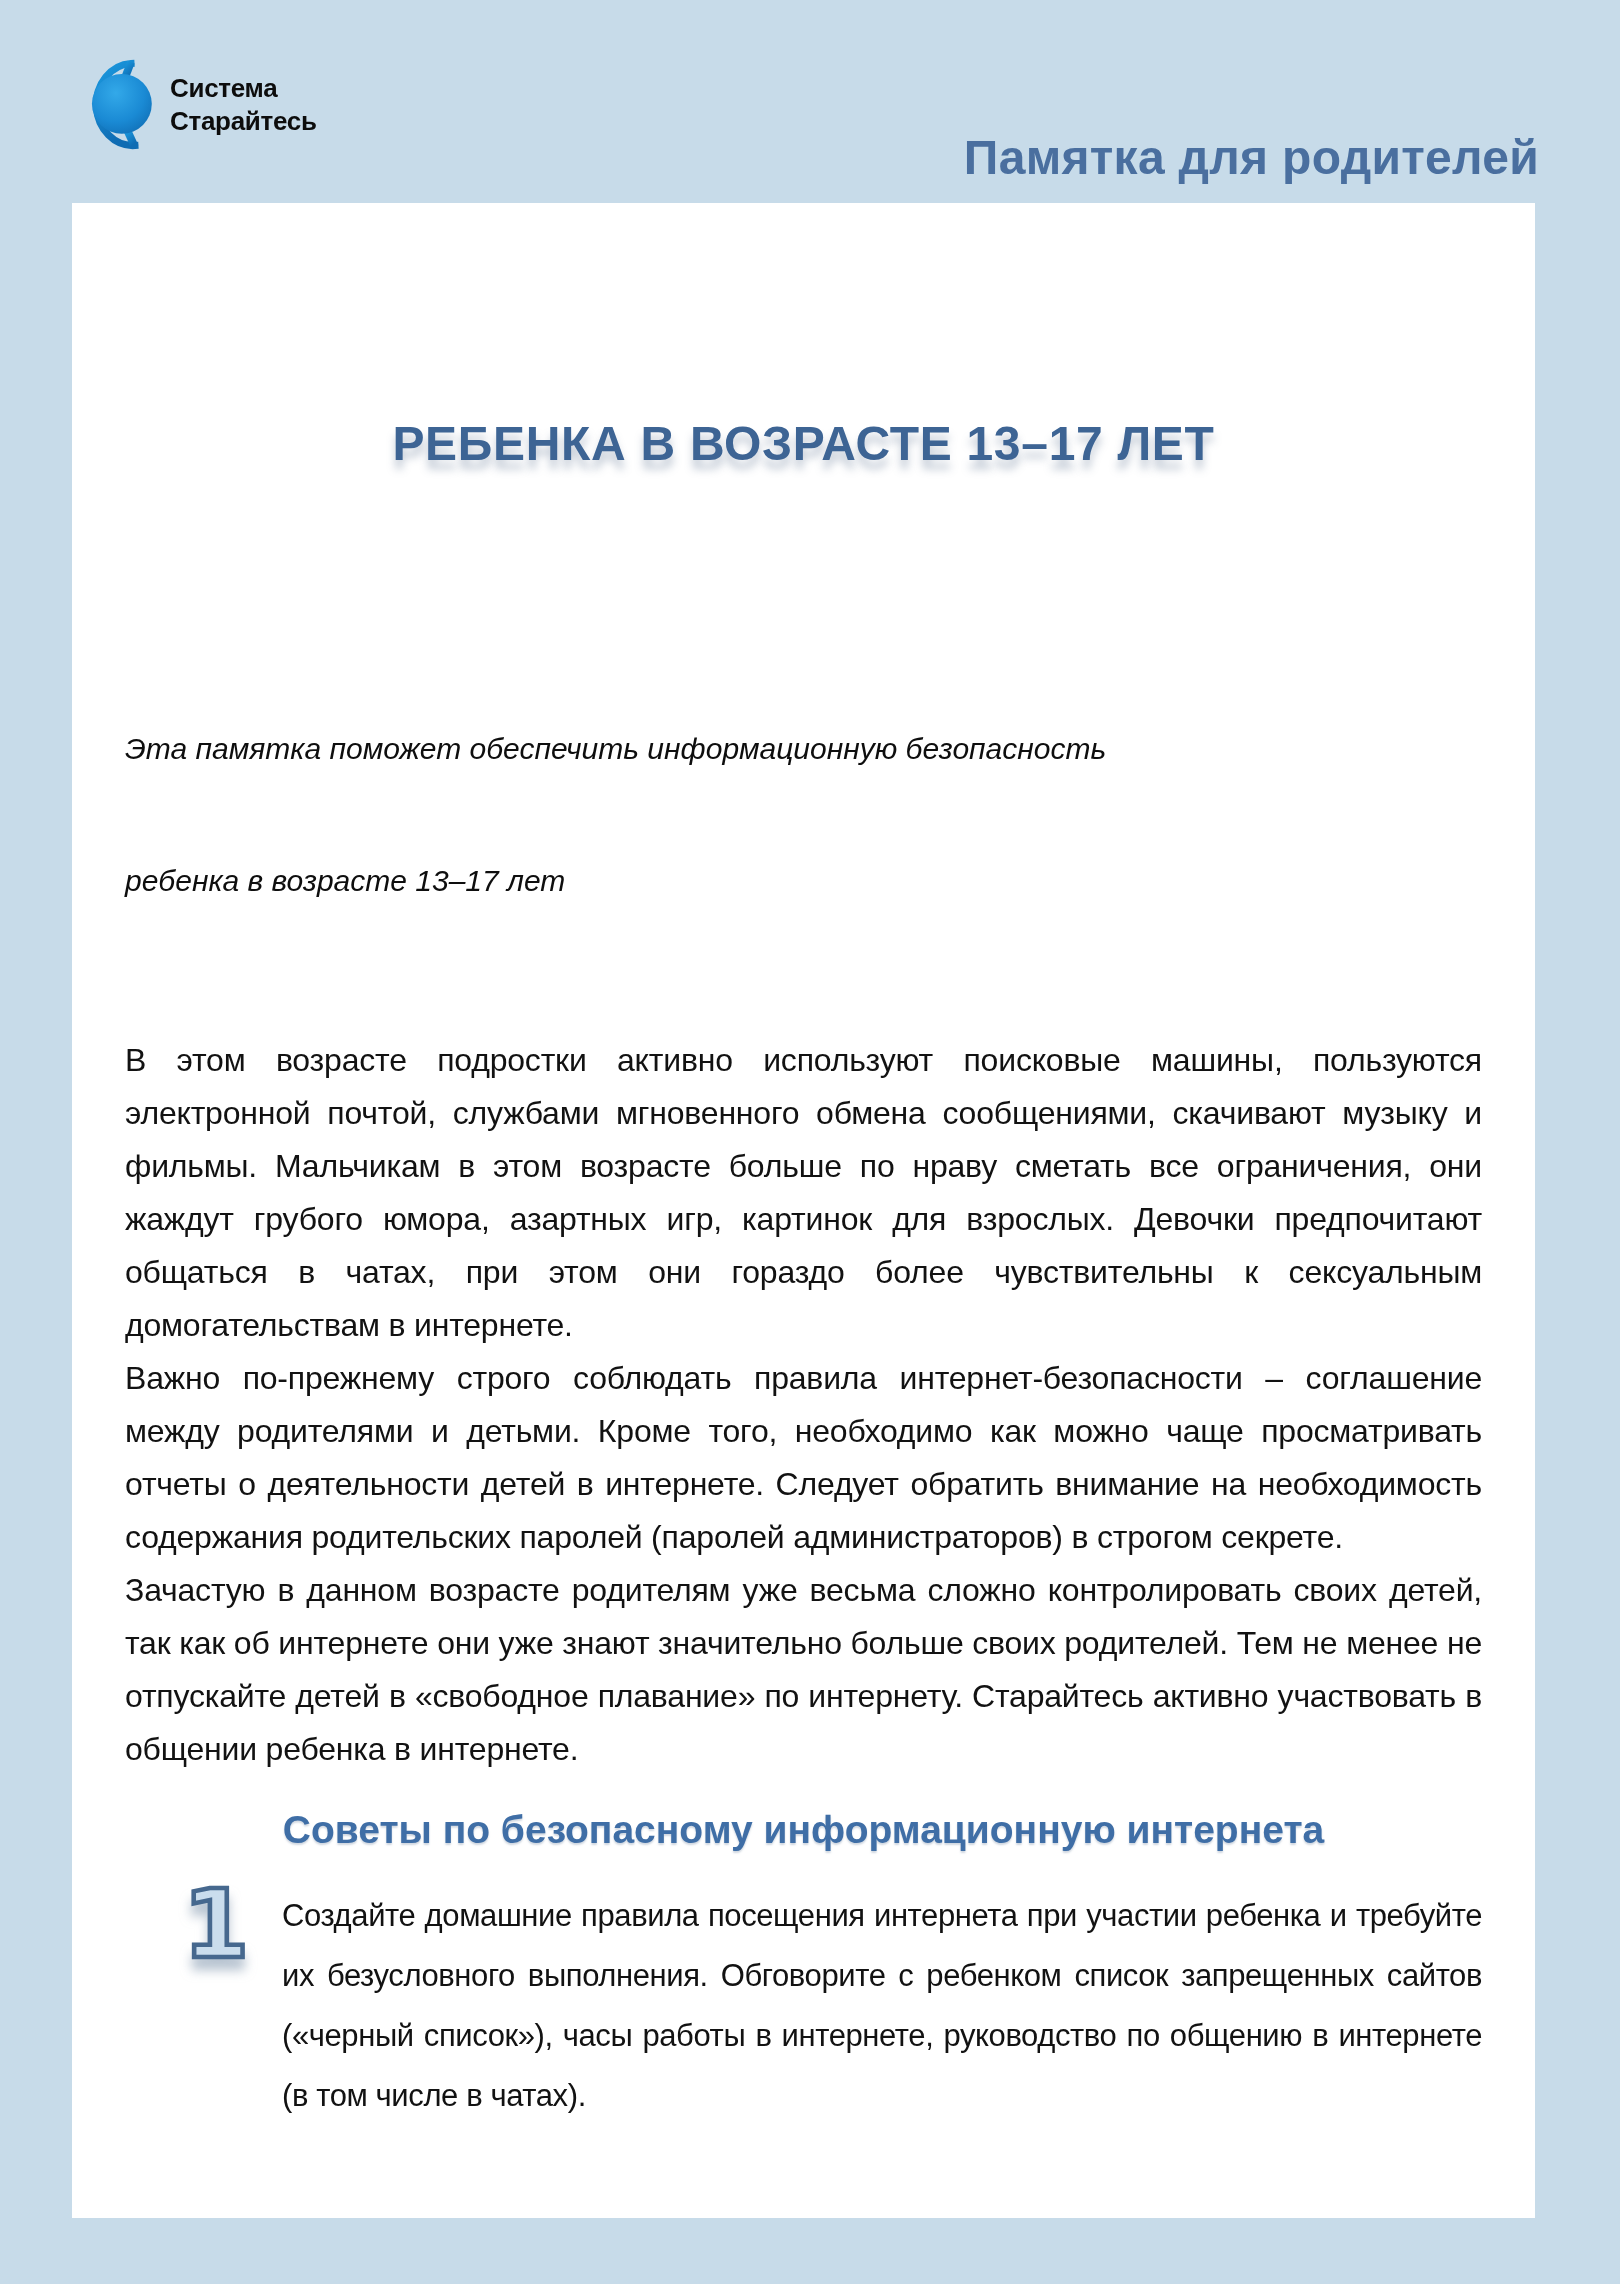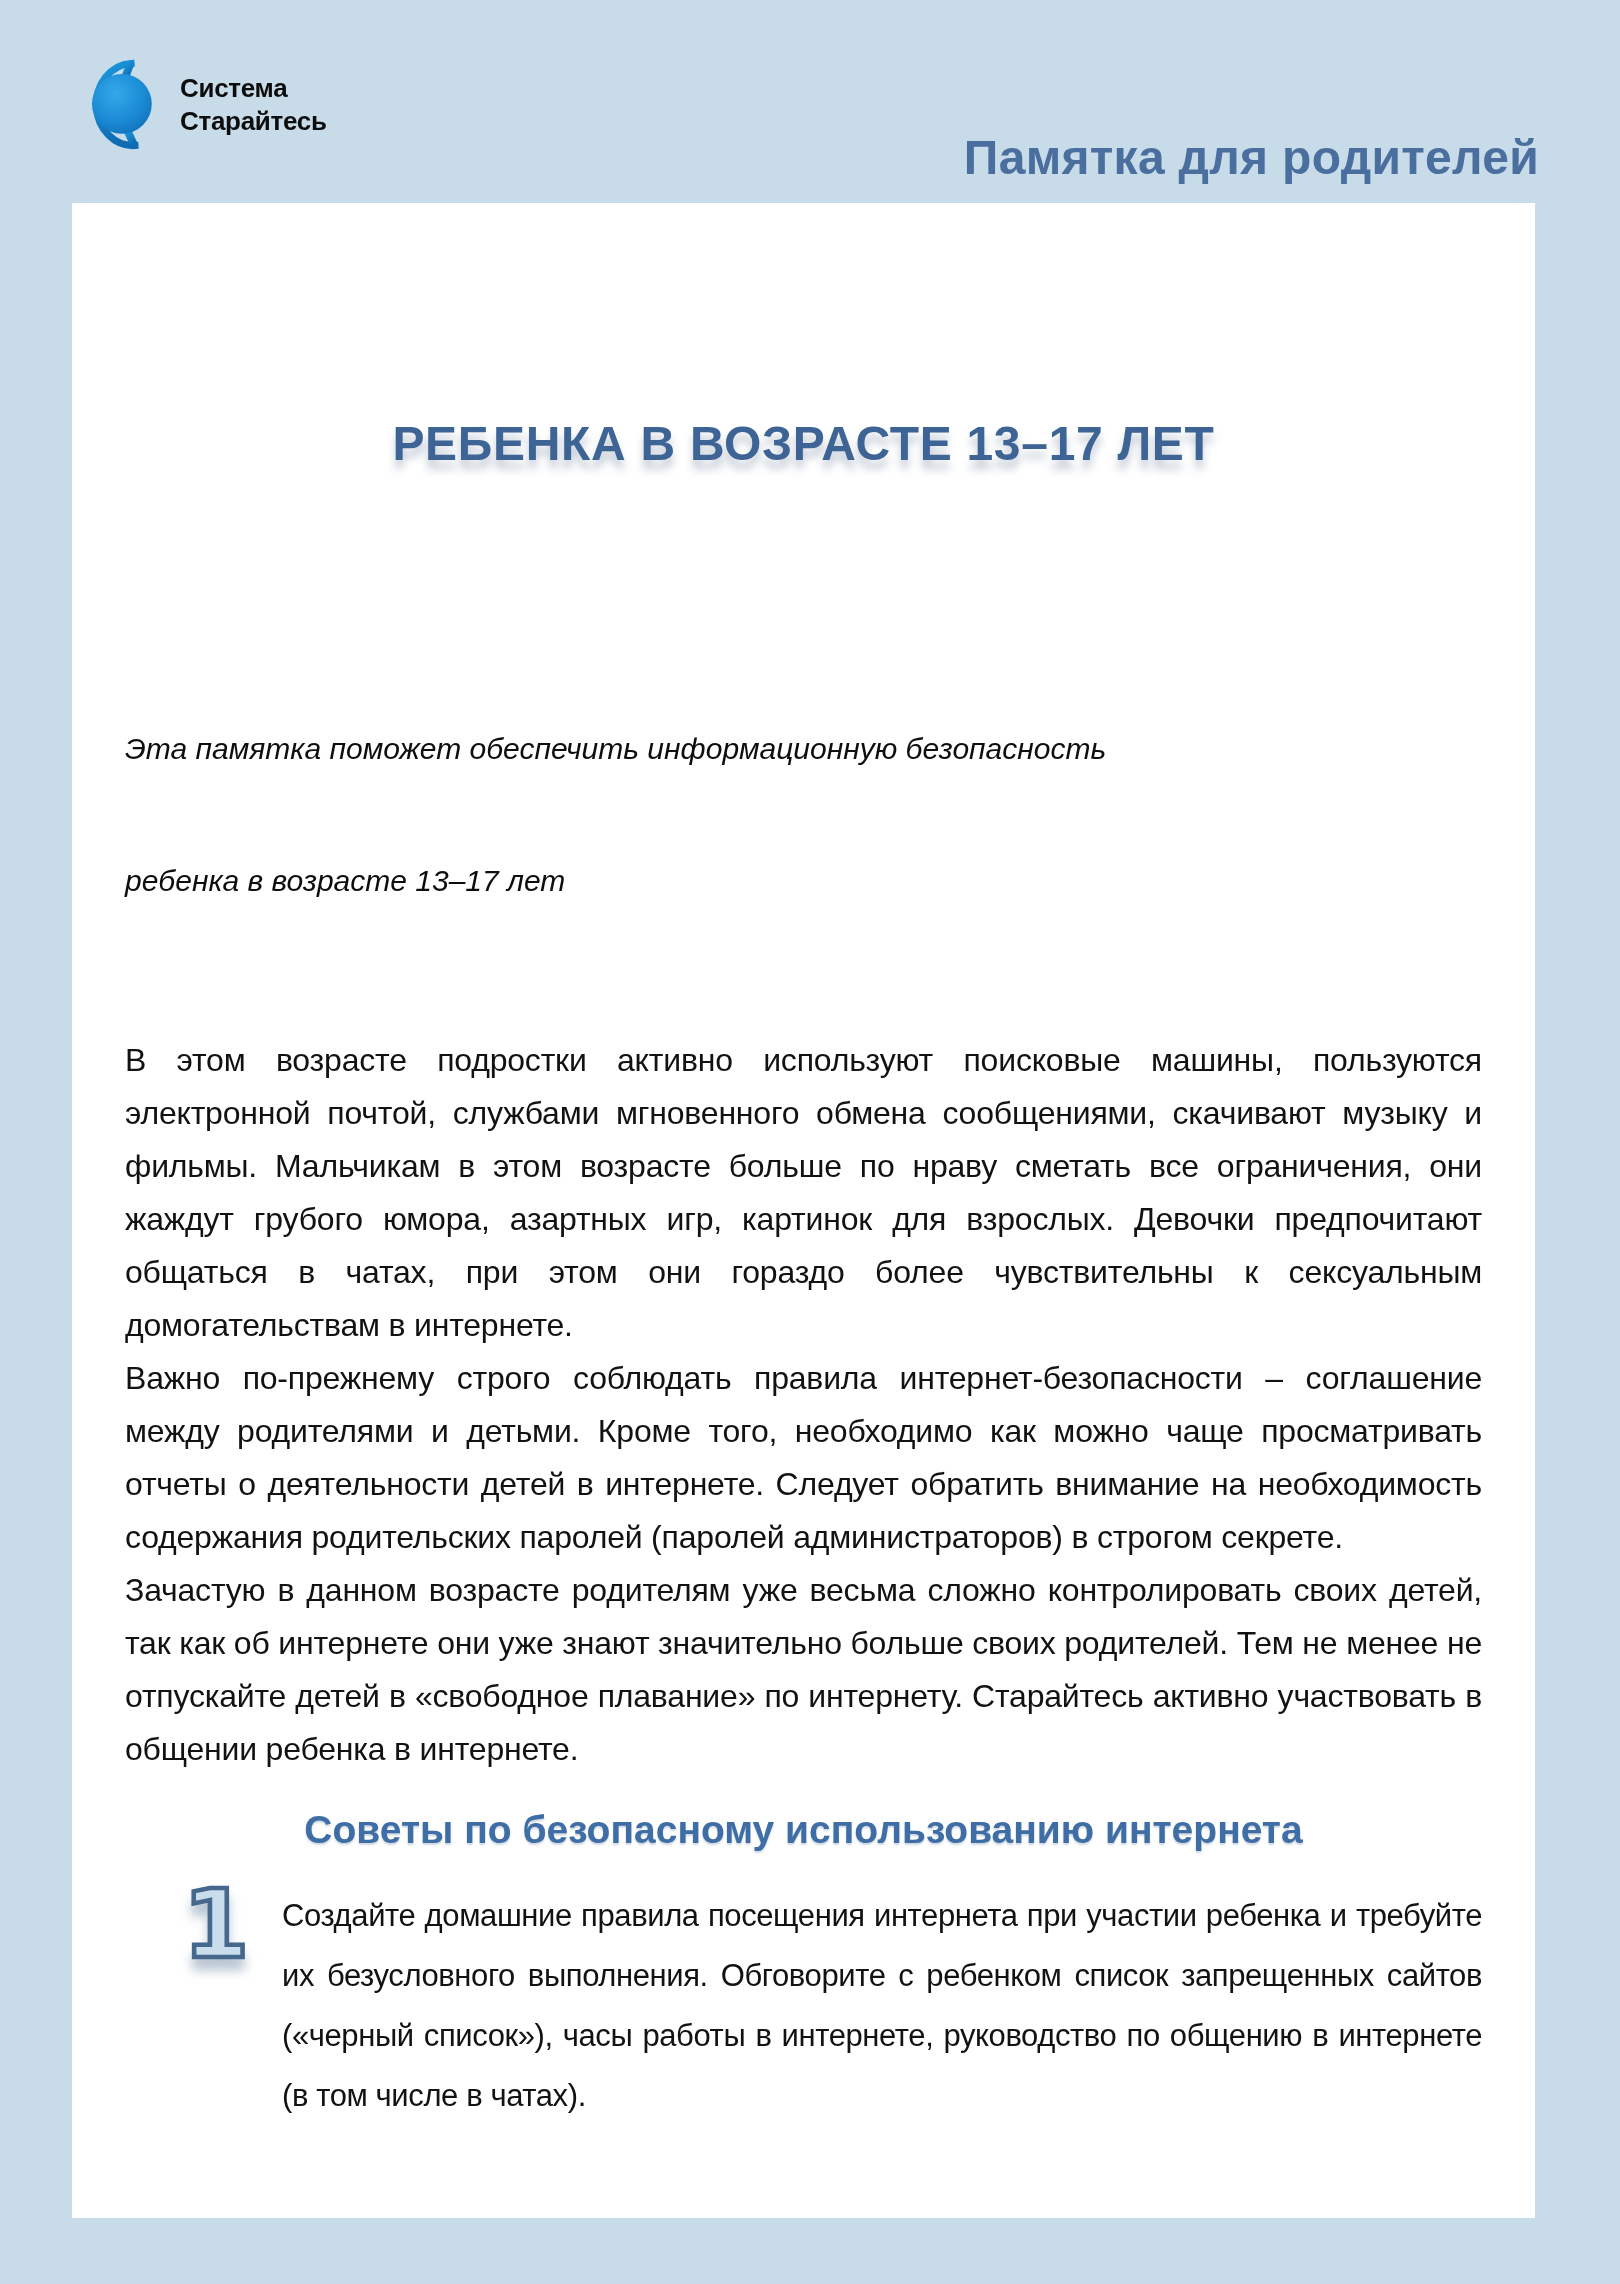--- a/index.html
+++ b/index.html
@@ -8,21 +8,21 @@
     background:#c7dbe9;
     position:relative;
     overflow:hidden;
     font-family:"Liberation Sans",sans-serif;
     -webkit-font-smoothing:antialiased;
   }
 
   
   .brand{
     position:absolute;left:75px;top:57px;
-    display:flex;align-items:center;gap:23px;
+    display:flex;align-items:center;gap:13px;
   }
   .brand svg{display:block;}
   .brand-text{
     font-weight:bold;color:#0d0d0d;
     font-size:26px;line-height:33px;letter-spacing:-0.3px;
   }
   .header-right{
     position:absolute;top:130px;right:81px;
     font-weight:bold;font-size:48px;letter-spacing:0.3px;
     color:#4a6f9f;
@@ -125,21 +125,21 @@
       <div>Эта памятка поможет обеспечить информационную безопасность</div>
       <div>ребенка в возрасте 13–17 лет</div>
     </div>
 
     <div class="body-text">
       <p>В этом возрасте подростки активно используют поисковые машины, пользуются электронной почтой, службами мгновенного обмена сообщениями, скачивают музыку и фильмы. Мальчикам в этом возрасте больше по нраву сметать все ограничения, они жаждут грубого юмора, азартных игр, картинок для взрослых. Девочки предпочитают общаться в чатах, при этом они гораздо более чувствительны к сексуальным домогательствам в интернете.</p>
       <p>Важно по-прежнему строго соблюдать правила интернет-безопасности – соглашение между родителями и детьми. Кроме того, необходимо как можно чаще просматривать отчеты о деятельности детей в интернете. Следует обратить внимание на необходимость содержания родительских паролей (паролей администраторов) в строгом секрете.</p>
       <p>Зачастую в данном возрасте родителям уже весьма сложно контролировать своих детей, так как об интернете они уже знают значительно больше своих родителей. Тем не менее не отпускайте детей в «свободное плавание» по интернету. Старайтесь активно участвовать в общении ребенка в интернете.</p>
     </div>
 
-    <div class="section-heading">Советы по безопасному использованию интернета</div>
+    <div class="section-heading">Советы по безопасному информационную интернета</div>
 
     <div class="tips">
 
       <div class="tip">
         <div class="tip-num">1</div>
         <div class="tip-text">Создайте домашние правила посещения интернета при участии ребенка и требуйте их безусловного выполнения. Обговорите с ребенком список запрещенных сайтов («черный список»), часы работы в интернете, руководство по общению в интернете (в том числе в чатах).</div>
       </div>
 
     </div>
   </div>

